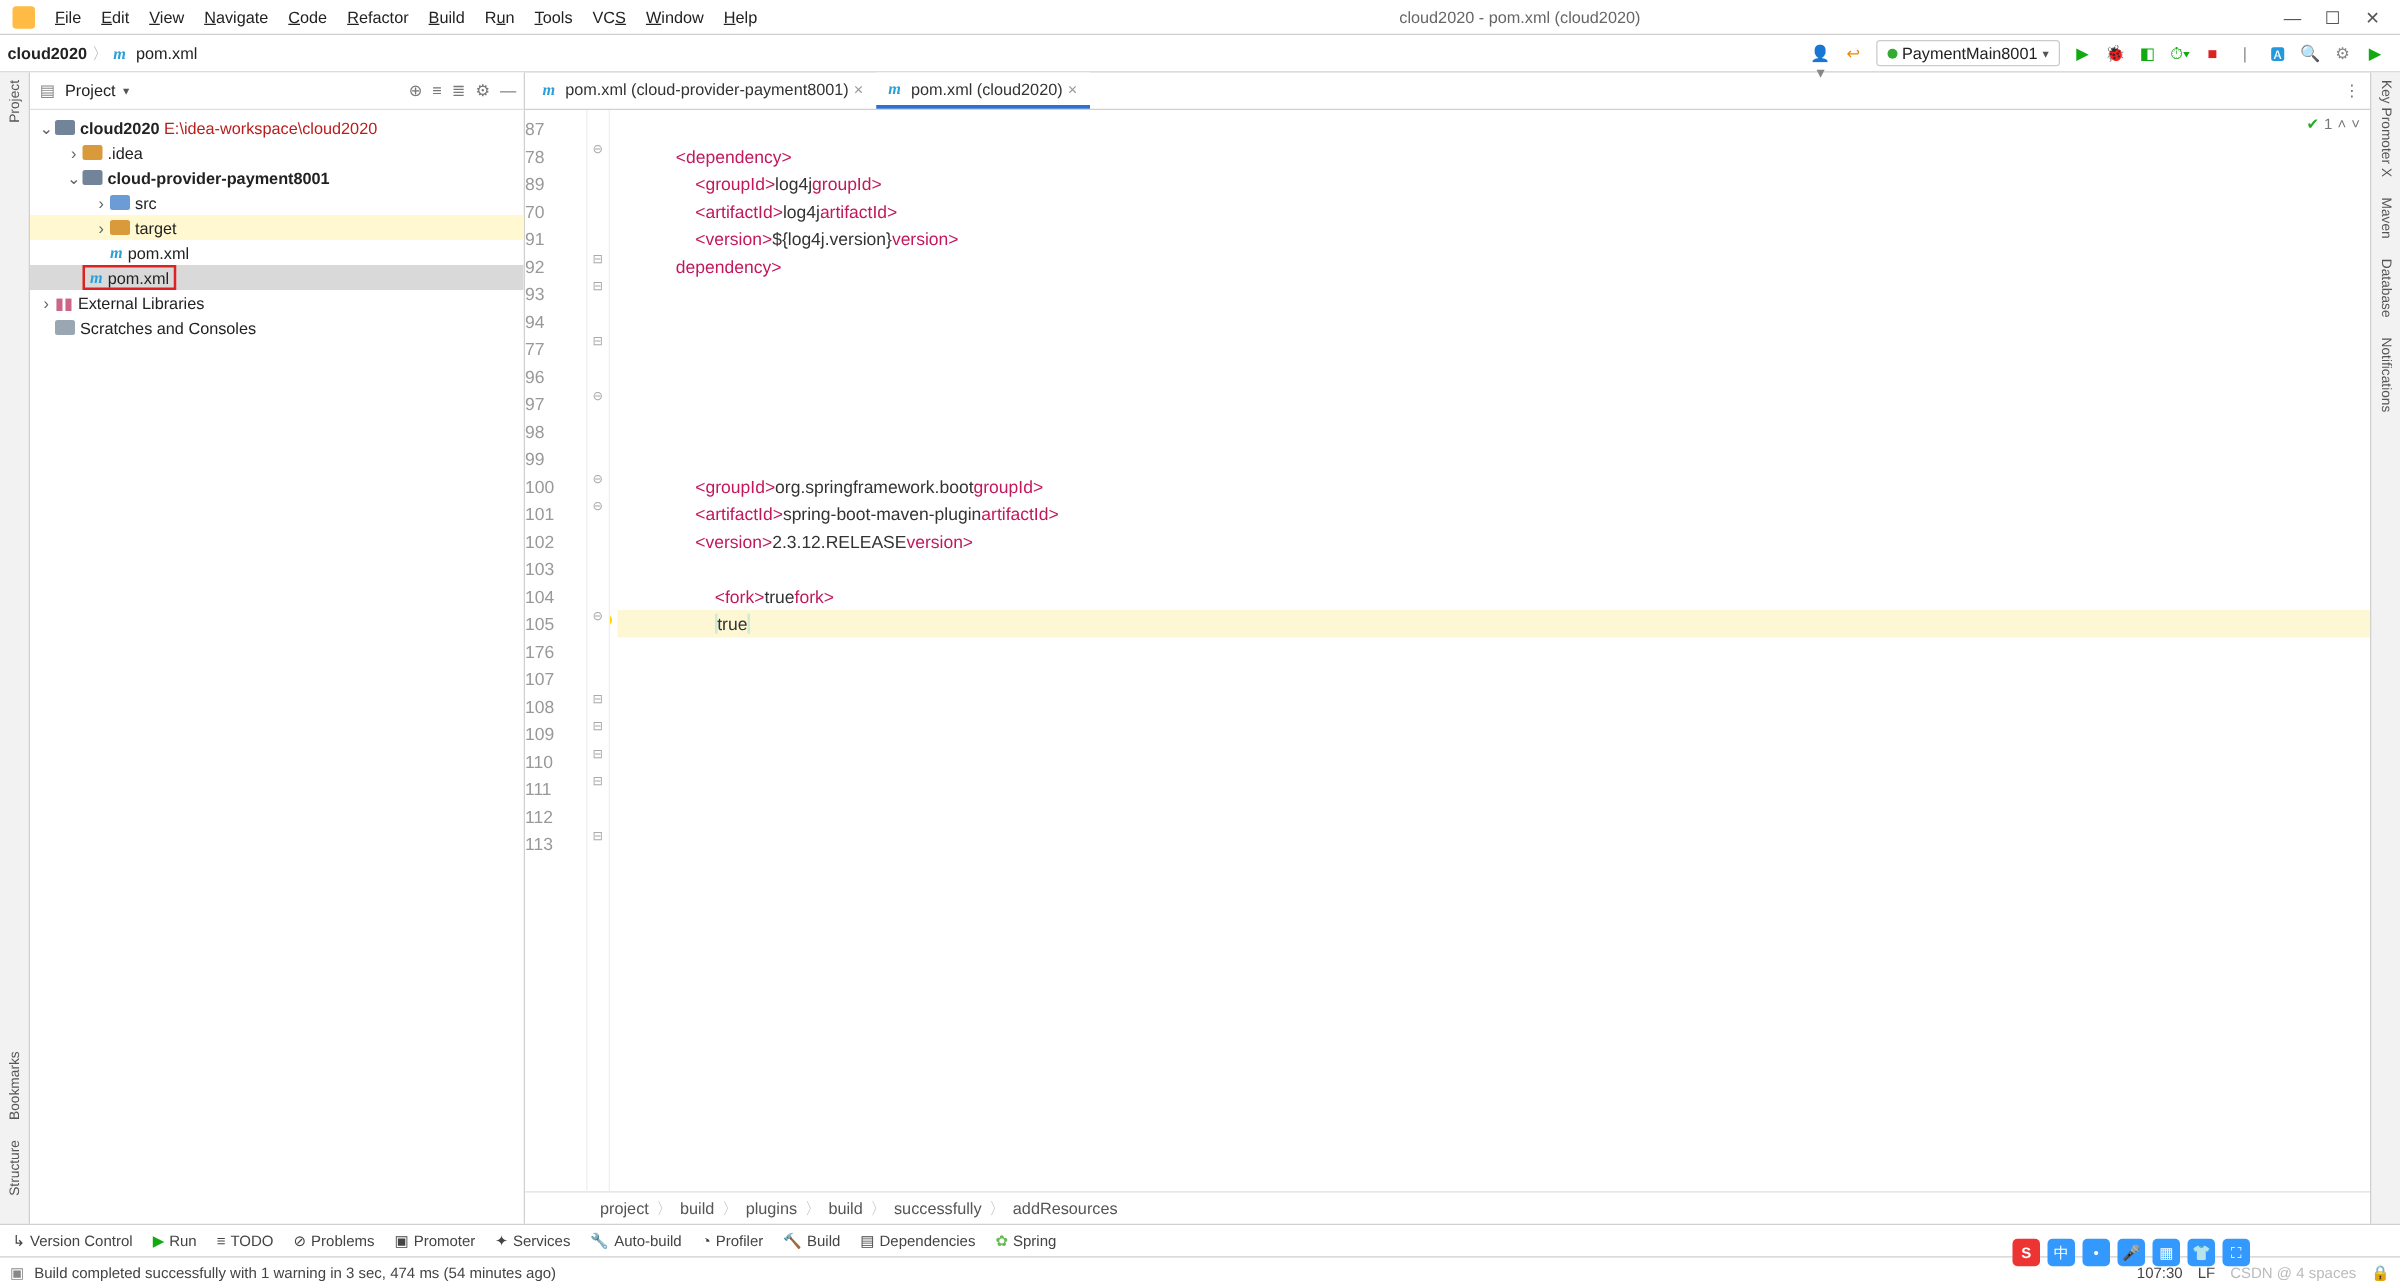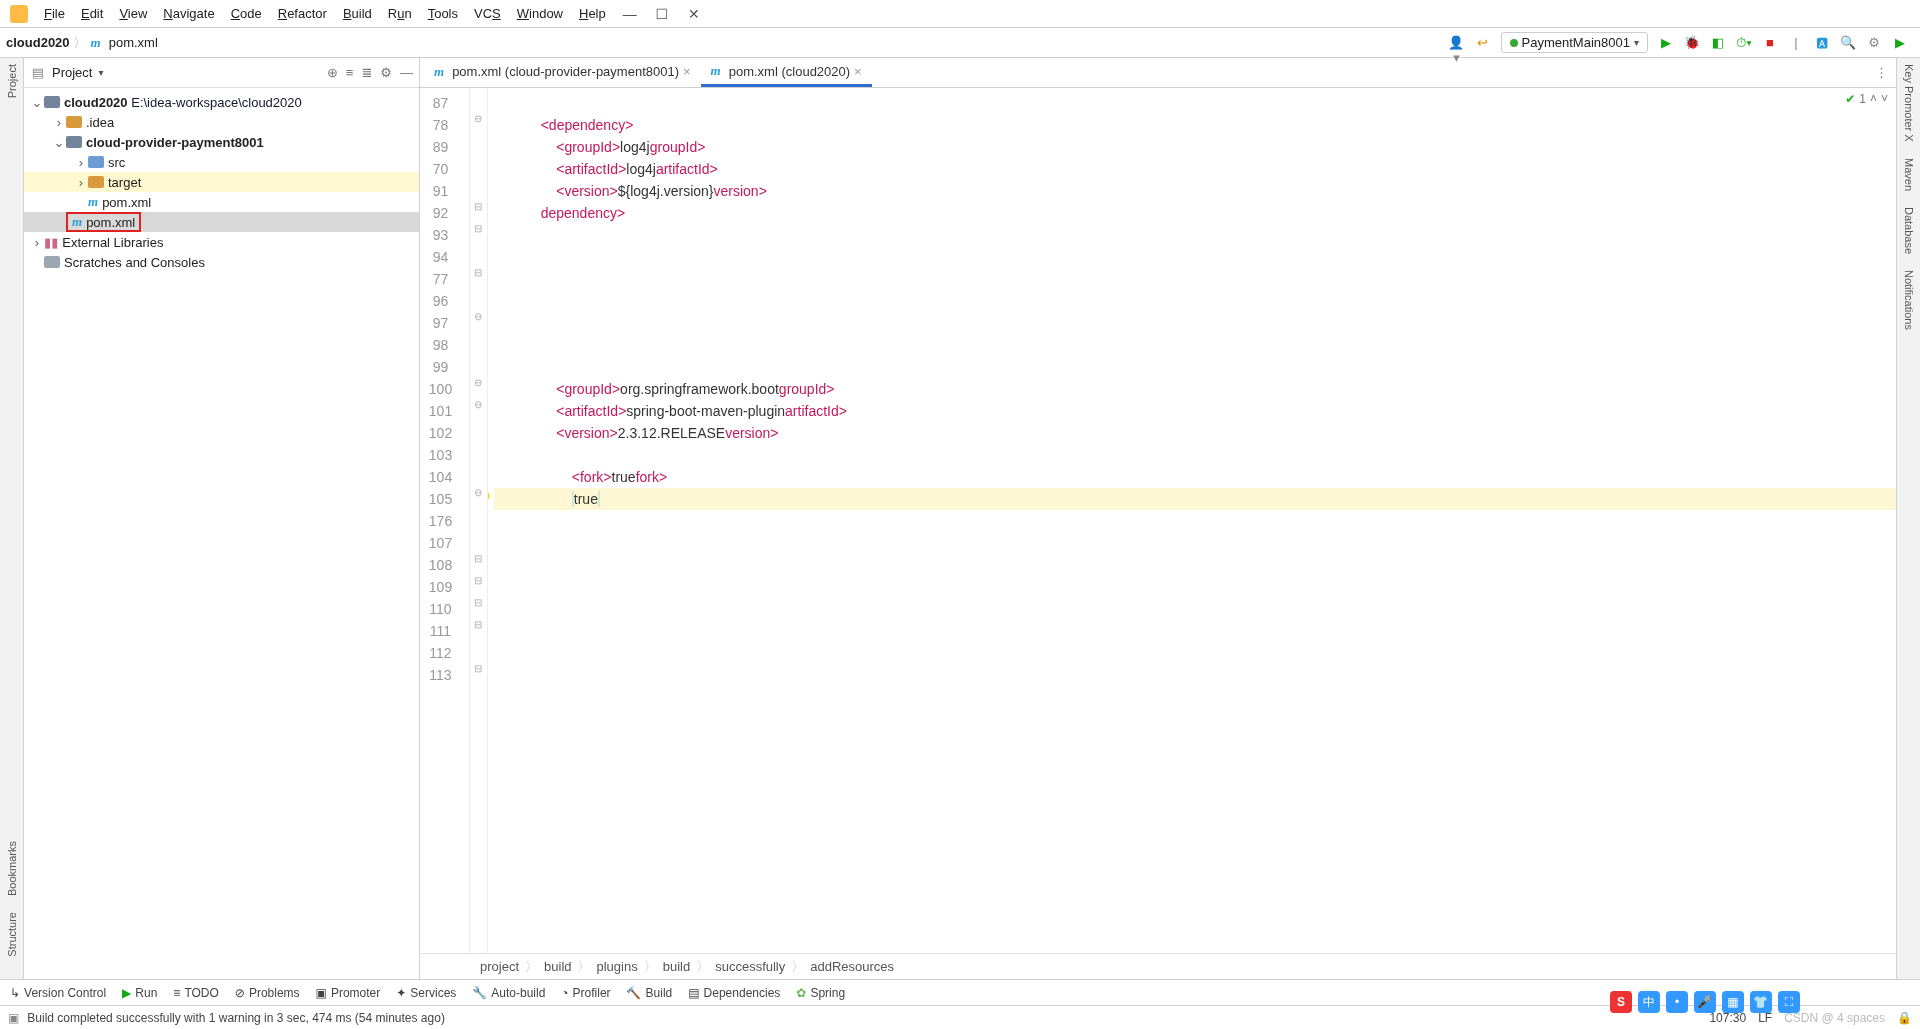--- a/index.html
+++ b/index.html
@@ -38,31 +38,31 @@
   .tree { flex:1; overflow:auto; padding:4px 0; }
   .tree-row { display:flex; align-items:center; height:20px; padding-left:6px; white-space:nowrap; }
   .tree-row.sel { background:#d9d9d9; }
   .tree-row.hl { background:#fff8d0; }
   .tw { width:14px; text-align:center; color:#666; display:inline-block; }
   .fold-icon { width:16px; height:12px; display:inline-block; background:#718499; border-radius:2px; margin-right:4px; position:relative; }
   .fold-icon.orange { background:#d89a3a; }
   .fold-icon.blue { background:#6c9cd6; }
   .fold-icon.gray { background:#9aa6b1; }
   .bold { font-weight:bold; }
-  .dim { color:#0f172a; }
+  .dim { color:#b91c1c; }
   .lib-icon { color:#c68; margin-right:4px; }
   .red-box { border:2px solid #d22; padding:0 4px; display:inline-flex; align-items:center; }
   .editor-area { flex:1; display:flex; flex-direction:column; min-width:0; }
   .tabs { display:flex; align-items:center; height:30px; border-bottom:1px solid #d0d0d0; padding-left:4px; }
   .tab { display:flex; align-items:center; padding:0 10px; height:100%; gap:4px; color:#333; border-bottom:2px solid transparent; }
   .tab.active { border-bottom:3px solid #2f6fd0; background:#fff; }
   .tab .close { color:#999; cursor:default; }
   .tabs .more { margin-left:auto; padding:0 8px; color:#777; }
   .editor-body { flex:1; display:flex; position:relative; }
-  .gutter { width:50px; text-align:center; color:#999; padding:4px 8px 4px 0; font-family:Consolas,monospace; font-size:14px; line-height:22px; border-right:1px solid #eee; }
+  .gutter { width:50px; text-align:left; color:#999; padding:4px 8px 4px 0; font-family:Consolas,monospace; font-size:14px; line-height:22px; border-right:1px solid #eee; }
   .fold-strip { width:18px; border-right:1px solid #eee; position:relative; }
   .fold-strip .mk { position:absolute; left:4px; color:#aaa; font-size:10px; }
   .code { flex:1; font-family:Consolas,monospace; font-size:14px; line-height:22px; padding:4px 0 4px 6px; white-space:pre; overflow:auto; }
   .tag { color:#c2185b; }
   .ctag { color:#2e7d32; }
   .txt { color:#333; }
   .cmt { color:#9e9e9e; font-style:italic; }
   .hl-tag { background:#cdecd8; padding:0 1px; }
   .line-hl { background:#fdf7d3; display:inline-block; width:100%; }
   .bulb { position:absolute; left:-18px; color:#e8a317; }
@@ -87,20 +87,21 @@
   <span class="menu-item"><u>V</u>iew</span>
   <span class="menu-item"><u>N</u>avigate</span>
   <span class="menu-item"><u>C</u>ode</span>
   <span class="menu-item"><u>R</u>efactor</span>
   <span class="menu-item"><u>B</u>uild</span>
   <span class="menu-item">R<u>u</u>n</span>
   <span class="menu-item"><u>T</u>ools</span>
   <span class="menu-item">VC<u>S</u></span>
   <span class="menu-item"><u>W</u>indow</span>
   <span class="menu-item"><u>H</u>elp</span>
+  <span class="title-center">cloud2020 - pom.xml (cloud2020)</span>
   <span class="win-btn">—</span>
   <span class="win-btn">☐</span>
   <span class="win-btn">✕</span>
 </div>
 
 <div class="nav-breadcrumb-row">
   <div class="crumbs">
     <span class="crumb bold">cloud2020</span>
     <span class="sep">〉</span>
     <span class="m-icon">m</span>

